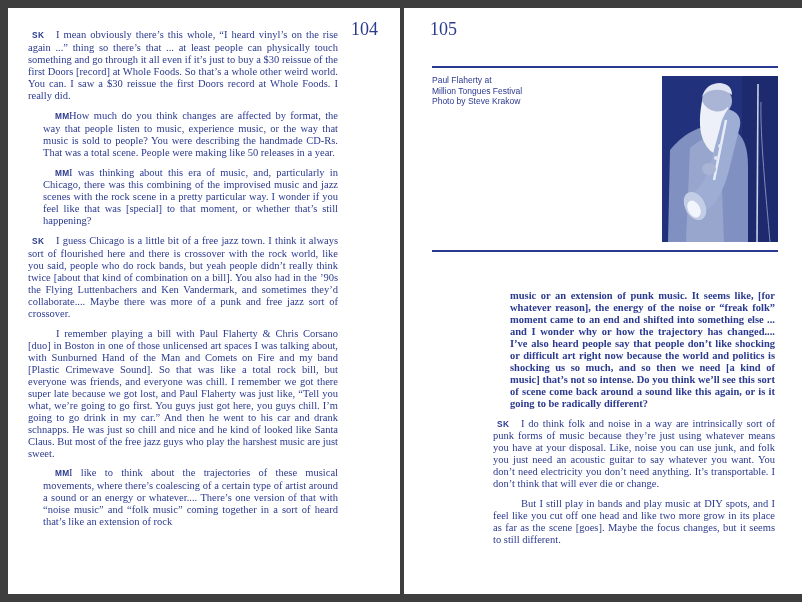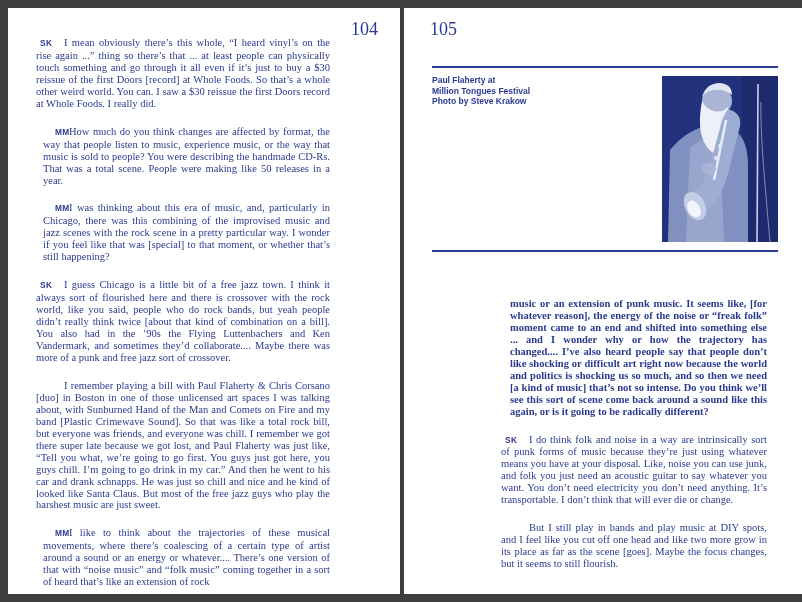--- a/index.html
+++ b/index.html
@@ -23,21 +23,21 @@
     text-align:center;
   }
   .pagenum-left{right:22px;top:12px;}
   .pagenum-right{left:26px;top:12px;}
 
   .body-col{position:absolute;color:#2b3a8e;}
   .body-left{left:12px;top:13px;width:326px;}
   .body-right{left:81px;top:274px;width:298px;}
 
   .blk{
-    margin:16px;
+    margin:8px;
     text-align:justify;
     font-size:10.5px;
     line-height:11.95px;
     color:#2b3a8e;
   }
   .spk{
     font-family:"Liberation Sans", sans-serif;
     font-weight:bold;
     font-size:8.3px;
     letter-spacing:.4px;
@@ -55,21 +55,21 @@
     position:absolute;
     left:28px;width:346px;height:1.5px;
     background:#2b3990;
   }
   .rule-top{top:58px;}
   .rule-bottom{top:242px;}
 
   .caption{
     position:absolute;left:28px;top:67px;
     font-family:"Liberation Sans", sans-serif;
-    font-weight:bold;
+    font-weight:normal;
     font-size:8.5px;line-height:10.5px;
     color:#2b3990;
   }
   .photo{
     position:absolute;left:258px;top:68px;
     width:116px;height:166px;
     display:block;
   }
 </style>
 </head>
@@ -135,17 +135,17 @@
     </svg>
 
     <div class="rule rule-bottom"></div>
 
     <div class="body-col body-right">
       <p class="blk mm-cont"><span>music or an extension of punk music. It seems like, [for whatever reason], the energy of the noise or “freak folk” moment came to an end and shifted into something else ... and I wonder why or how the trajectory has changed.... I’ve also heard people say that people don’t like shocking or difficult art right now because the world and politics is shocking us so much, and so then we need [a kind of music] that’s not so intense. Do you think we’ll see this sort of scene come back around a sound like this again, or is it going to be radically different?</span></p>
 
       <p class="blk"><span class="spk">SK</span><span>I do think folk and noise in a way are intrinsically sort of punk forms of music because they’re just using whatever means you have at your disposal. Like, noise you can use junk, and folk you just need an acoustic guitar to say whatever you want. You don’t need electricity you don’t need anything. It’s transportable. I don’t think that will ever die or change.</span></p>
 
 
-      <p class="blk indent"><span>But I still play in bands and play music at DIY spots, and I feel like you cut off one head and like two more grow in its place as far as the scene [goes]. Maybe the focus changes, but it seems to still flourish.</span></p>
+      <p class="blk indent"><span>But I still play in bands and play music at DIY spots, and I feel like you cut off one head and like two more grow in its place as far as the scene [goes]. Maybe the focus changes, but it seems to still different.</span></p>
     </div>
   </div>
 
 </div>
 
 </body></html>

